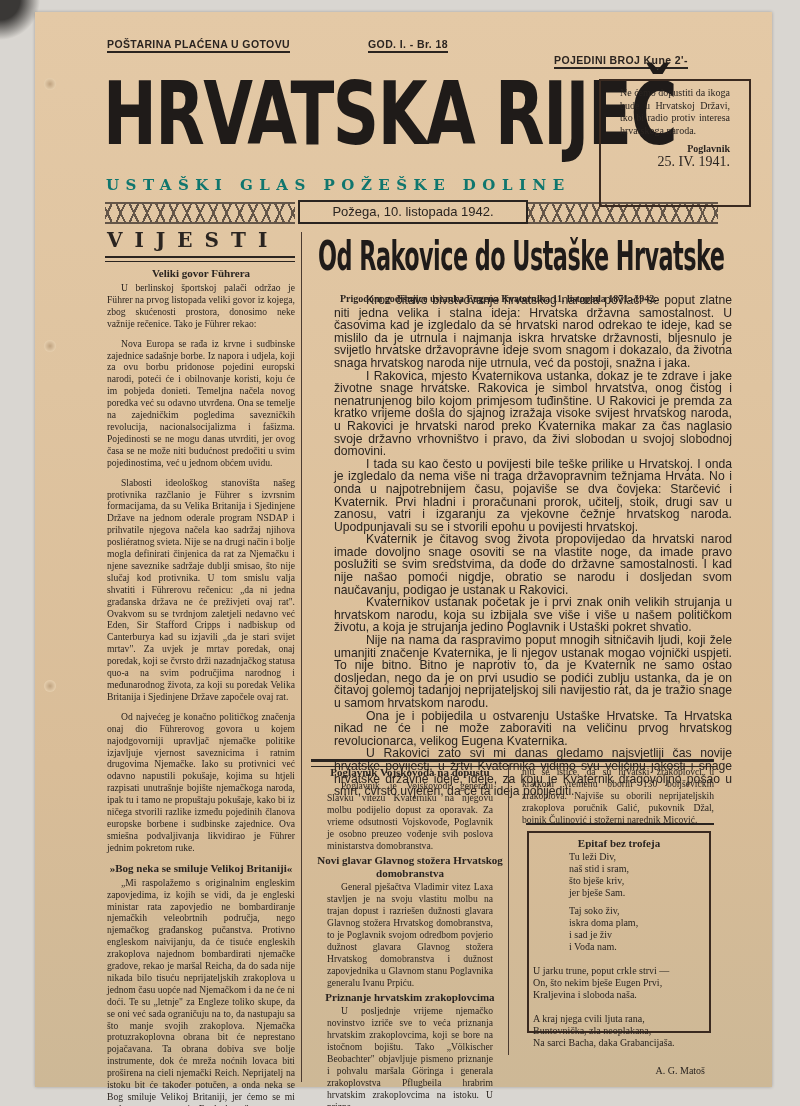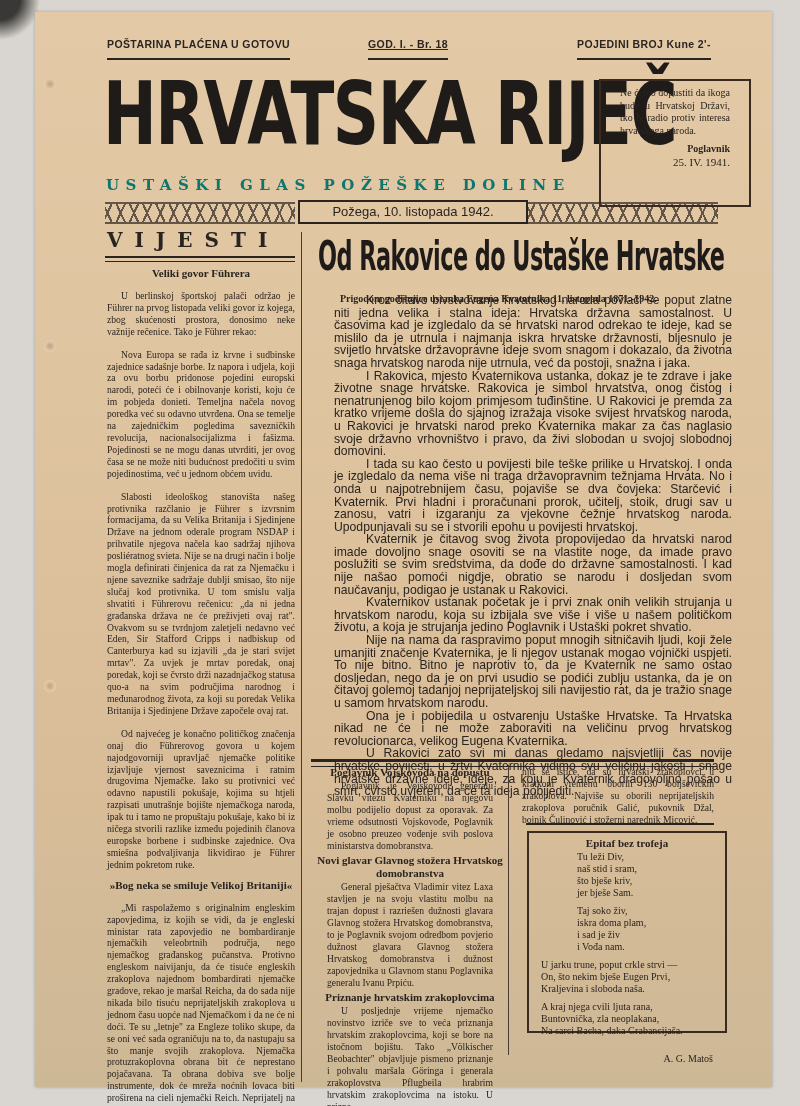--- a/index.html
+++ b/index.html
@@ -12,67 +12,67 @@
   .bg-dark { position:absolute; left:0; top:0; width:60px; height:40px; background:radial-gradient(circle at 0 0,#3a3836 0,#3a3836 20px,transparent 40px); }
   .paper {
     position:absolute; left:35px; top:12px; width:737px; height:1075px;
     background:linear-gradient(180deg,#e4c9a6 0%,#dfc4a0 35%,#d9bd98 70%,#cdb896 100%);
     box-shadow:0 0 3px rgba(0,0,0,.25);
   }
   .hole { position:absolute; width:12px; height:12px; border-radius:50%; background:radial-gradient(circle,#bfa27f 0,#e6cfae 70%); left:8px; }
   .hole.h1{top:78px;} .hole.h2{top:340px;} .hole.h3{top:680px;}
 
   
-  .mh-top { position:absolute; top:38px; font:bold 10.5px "Liberation Sans", sans-serif; letter-spacing:.4px; border-bottom:2px solid #2a2420; padding-bottom:8px; color:#2b2420; }
+  .mh-top { position:absolute; top:38px; font:bold 10.5px "Liberation Sans", sans-serif; letter-spacing:.4px; border-bottom:2px solid #2a2420; padding-bottom:1px; color:#2b2420; }
   .mh-postage { left:107px; }
-  .mh-issue { left:368px;text-decoration:underline; }
-  .mh-price { left:577px; }
+  .mh-issue { left:368px; }
+  .mh-price { left:554px;margin-top:16px; }
   .title {
     position:absolute; left:103px; top:60px; width:478px; height:108px;
     font-family:"DejaVu Sans", sans-serif; font-weight:bold; font-size:88px;
     line-height:108px; letter-spacing:-2px; color:#1f1b19;
     transform:scaleX(0.73); transform-origin:left top; white-space:nowrap;
   }
   .subtitle { position:absolute; left:106px; top:176px; font:bold 15px "DejaVu Serif", serif; letter-spacing:6.5px; color:#0f766e; white-space:nowrap; }
   .braid { position:absolute; top:202px; height:18px;
     background:repeating-linear-gradient(115deg,transparent 0 5px,#3a302a 5px 7px,transparent 7px 12px),
                repeating-linear-gradient(65deg,transparent 0 5px,#3a302a 5px 7px,transparent 7px 12px);
     border-top:2px solid #3a302a; border-bottom:2px solid #3a302a; opacity:.75; }
   .braid.l { left:105px; width:190px; }
   .braid.r { left:528px; width:190px; }
   .datebox { position:absolute; left:298px; top:200px; width:226px; height:20px; border:2px solid #2a2420; text-align:center; font:13px "Liberation Sans", sans-serif; line-height:20px; }
   .quote { position:absolute; left:599px; top:79px; width:110px; height:112px; border:2px solid #3a2a20; padding:6px 19px; font:10px "Liberation Serif", serif; line-height:12.5px; text-align:justify; }
   .quote .sig { text-align:right; margin-top:6px; font-weight:bold; }
-  .quote .sigdate { text-align:right; font-size:11px; }
+  .quote .sigdate { text-align:right; font-size:14px; }
 
   
   .vijesti { position:absolute; left:107px; top:228px; width:188px; font:bold 20px "DejaVu Serif", serif; letter-spacing:12px; }
   .vijesti-rule { position:absolute; left:105px; top:256px; width:190px; height:3px; border-top:2px solid #2a2420; border-bottom:1px solid #2a2420; }
   .col-left { position:absolute; left:107px; top:263px; width:188px; font:9.6px "Liberation Serif", serif; line-height:11.9px; text-align:justify; }
   .col-left h3 { font:bold 11px "Liberation Serif", serif; text-align:center; margin:4px 0 3px; }
-  .col-left p { margin:11px 0 8px; text-indent:14px; }
+  .col-left p { margin:0 0 8px; text-indent:14px; }
   .vrule { position:absolute; left:301px; top:232px; width:1px; height:850px; background:#4a3a30; }
 
   
   .headline { position:absolute; left:318px; top:236px; width:390px; font:bold 40px "DejaVu Sans", sans-serif; line-height:40px; white-space:nowrap; transform:scaleX(0.56); transform-origin:left top; letter-spacing:-1px; color:#1f1b19; }
   .standfirst { position:absolute; left:340px; top:293px; font:bold 10px "Liberation Serif", serif; white-space:nowrap; }
   .main-text { position:absolute; left:334px; top:294px; width:398px; font:12.2px "Liberation Sans", sans-serif; line-height:12.6px; text-align:justify; }
   .main-text p { margin:0; text-indent:32px; }
   .main-rule { position:absolute; left:311px; top:759px; width:403px; height:4px; border-top:3px solid #2a2420; border-bottom:1px solid #2a2420; }
 
   .col-mid { position:absolute; left:315px; top:766px; width:190px; font:9.6px "Liberation Serif", serif; line-height:12px; text-align:justify; }
   .col-mid h3 { font:bold 11px "Liberation Serif", serif; text-align:center; margin:0 0 1px; line-height:13px; }
   .col-mid p { margin:0 12px 2px; text-indent:14px; }
   .vrule2 { position:absolute; left:508px; top:765px; width:1px; height:290px; background:#4a3a30; }
   .col-right { position:absolute; left:522px; top:766px; width:192px; font:9.6px "Liberation Serif", serif; line-height:12px; text-align:justify; }
   .right-rule { position:absolute; left:526px; top:823px; width:188px; height:2px; border-top:2px solid #2a2420; }
-  .poem { position:absolute; left:527px; top:831px; width:172px; height:190px; border:2px solid #3a2a20; padding:4px 12px; font:10px "Liberation Serif", serif; line-height:12px; }
+  .poem { position:absolute; left:527px; top:831px; width:172px; height:190px; border:2px solid #3a2a20; padding:4px 4px; font:10px "Liberation Serif", serif; line-height:12px; }
   .poem h4 { margin:0 0 2px; font:bold 11px "Liberation Serif", serif; text-align:center; }
   .poem .st { margin:0 0 6px 36px; }
-  .poem .st2 { margin:0 0 6px 0; }
+  .poem .st2 { margin:12px 0 6px 0; }
   .poem .author { text-align:right; margin-top:16px; }
   .line { display:block; }
 </style>
 </head>
 <body>
 
 <div class="bg-dark"></div>
 <div class="paper"></div>
 <div class="hole h1" style="left:44px"></div>
 <div class="hole h2" style="left:44px"></div>

